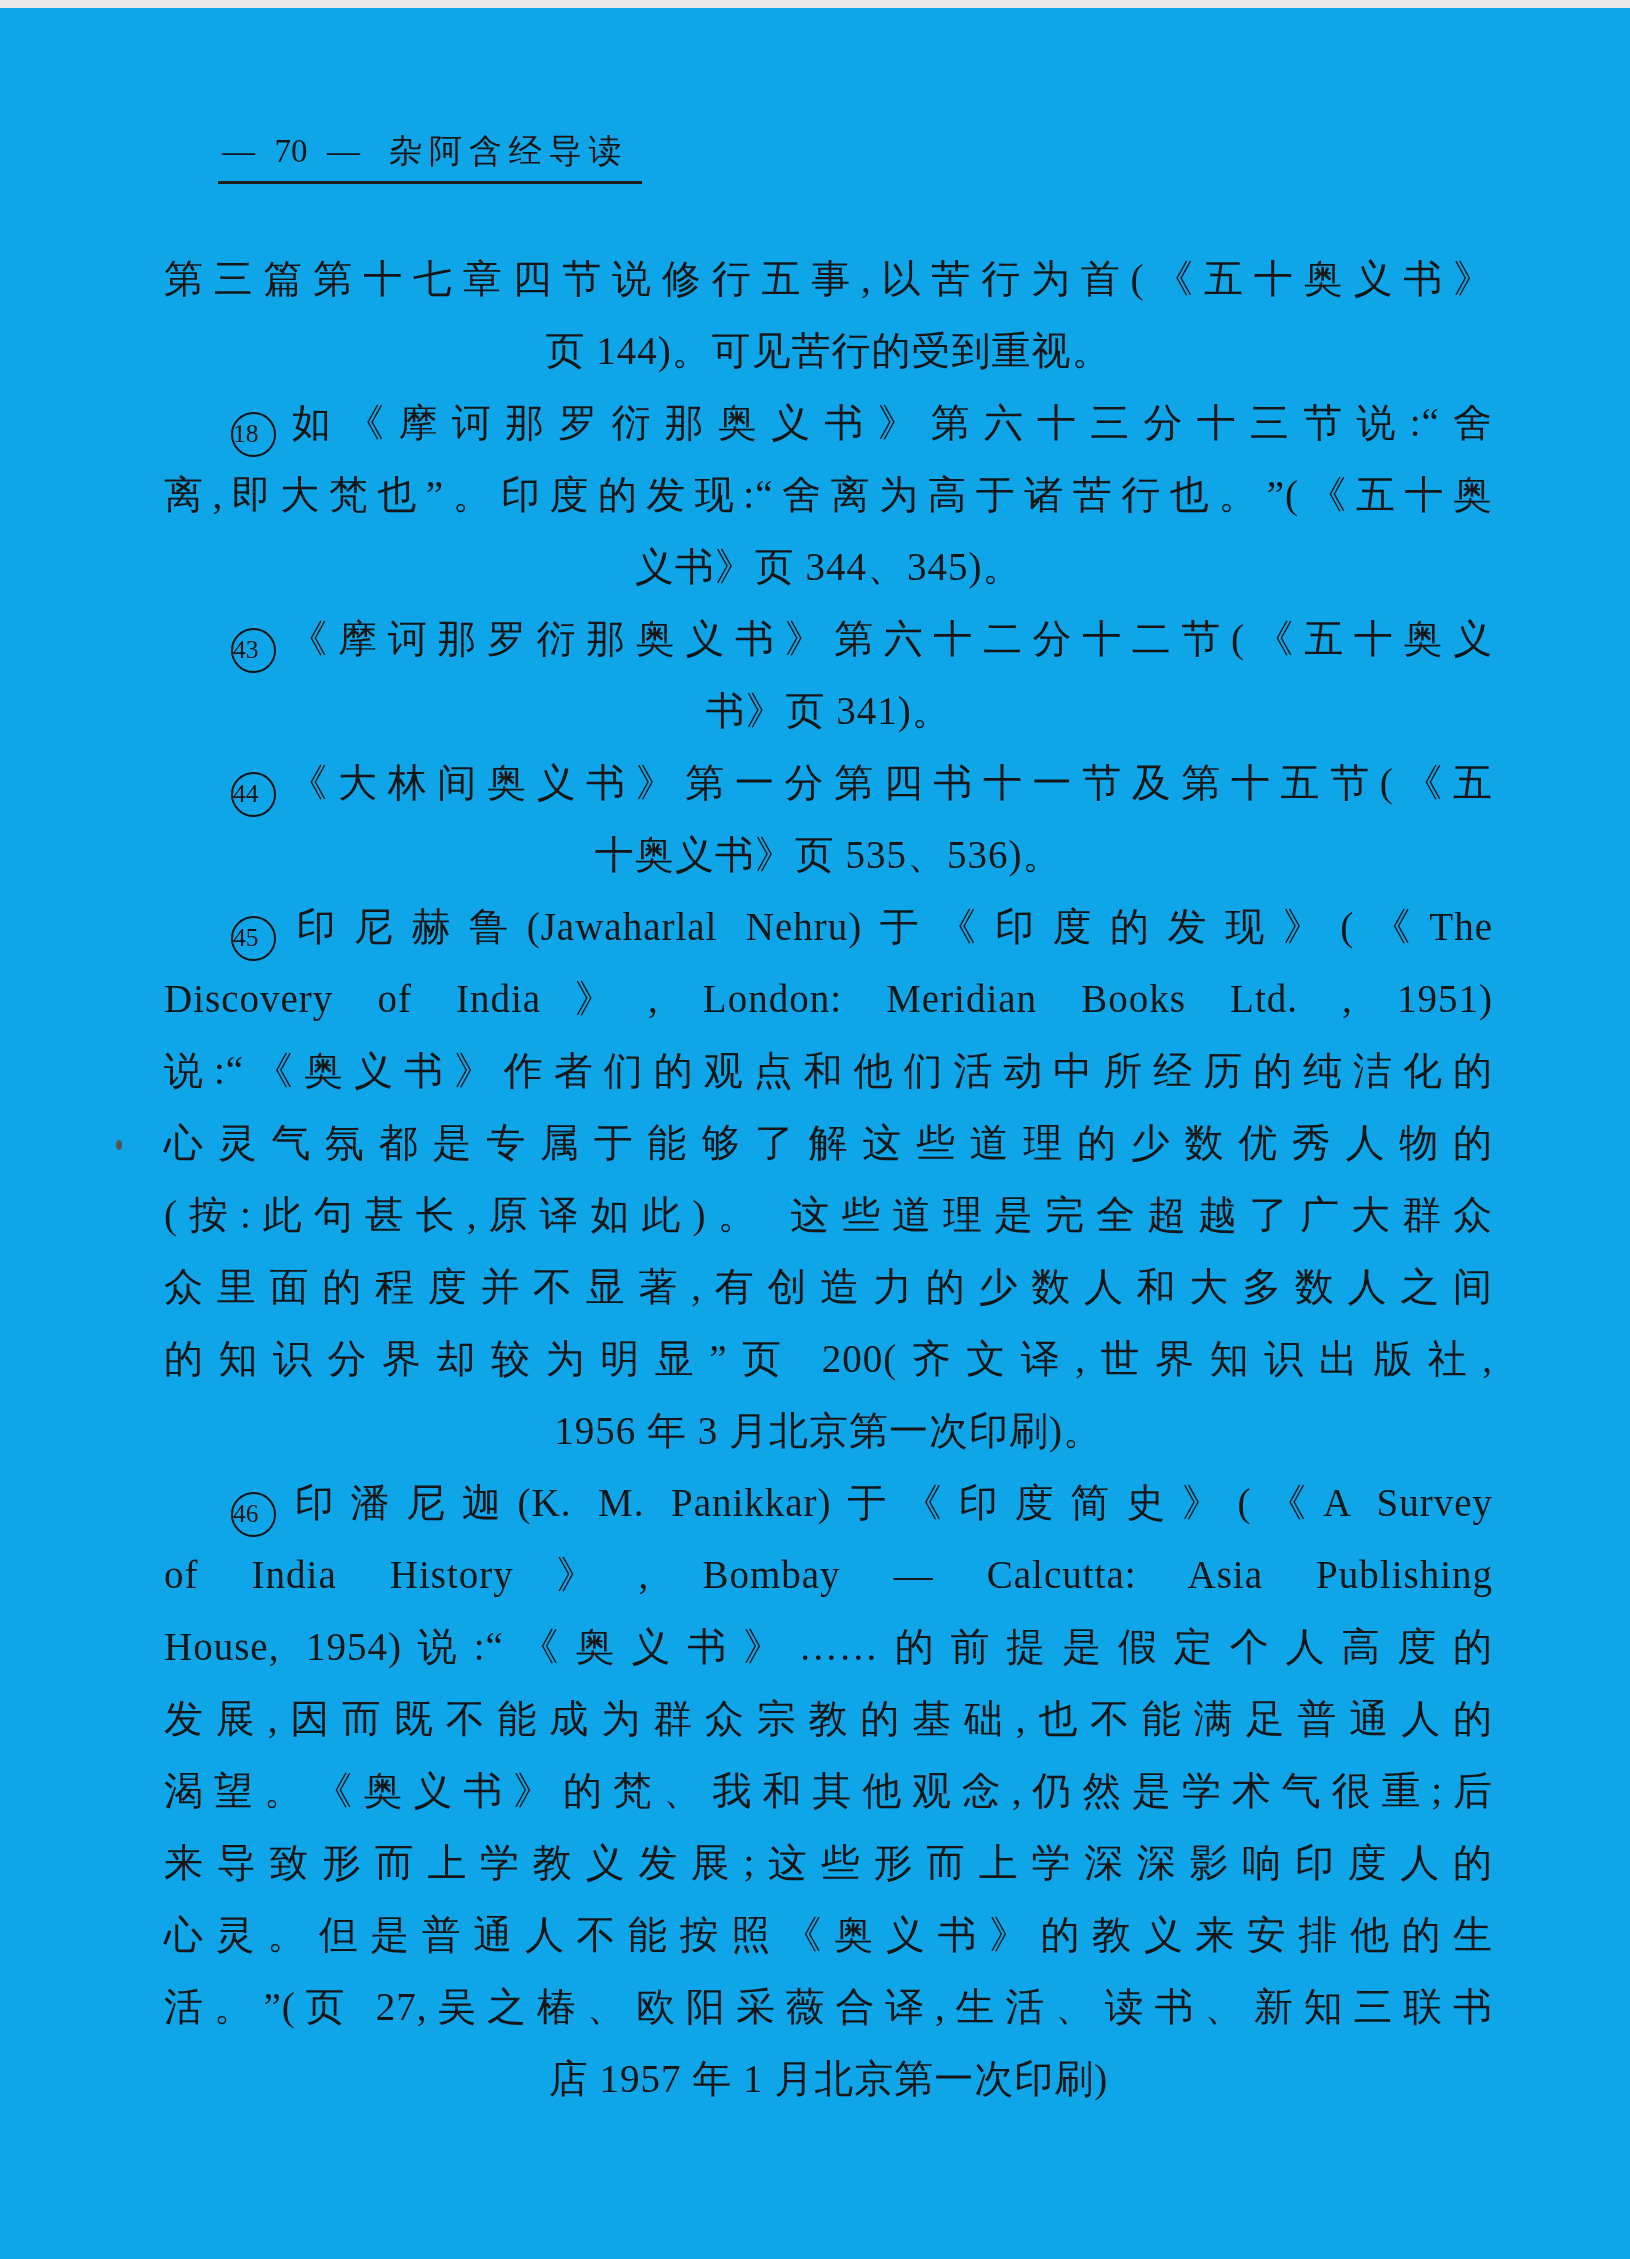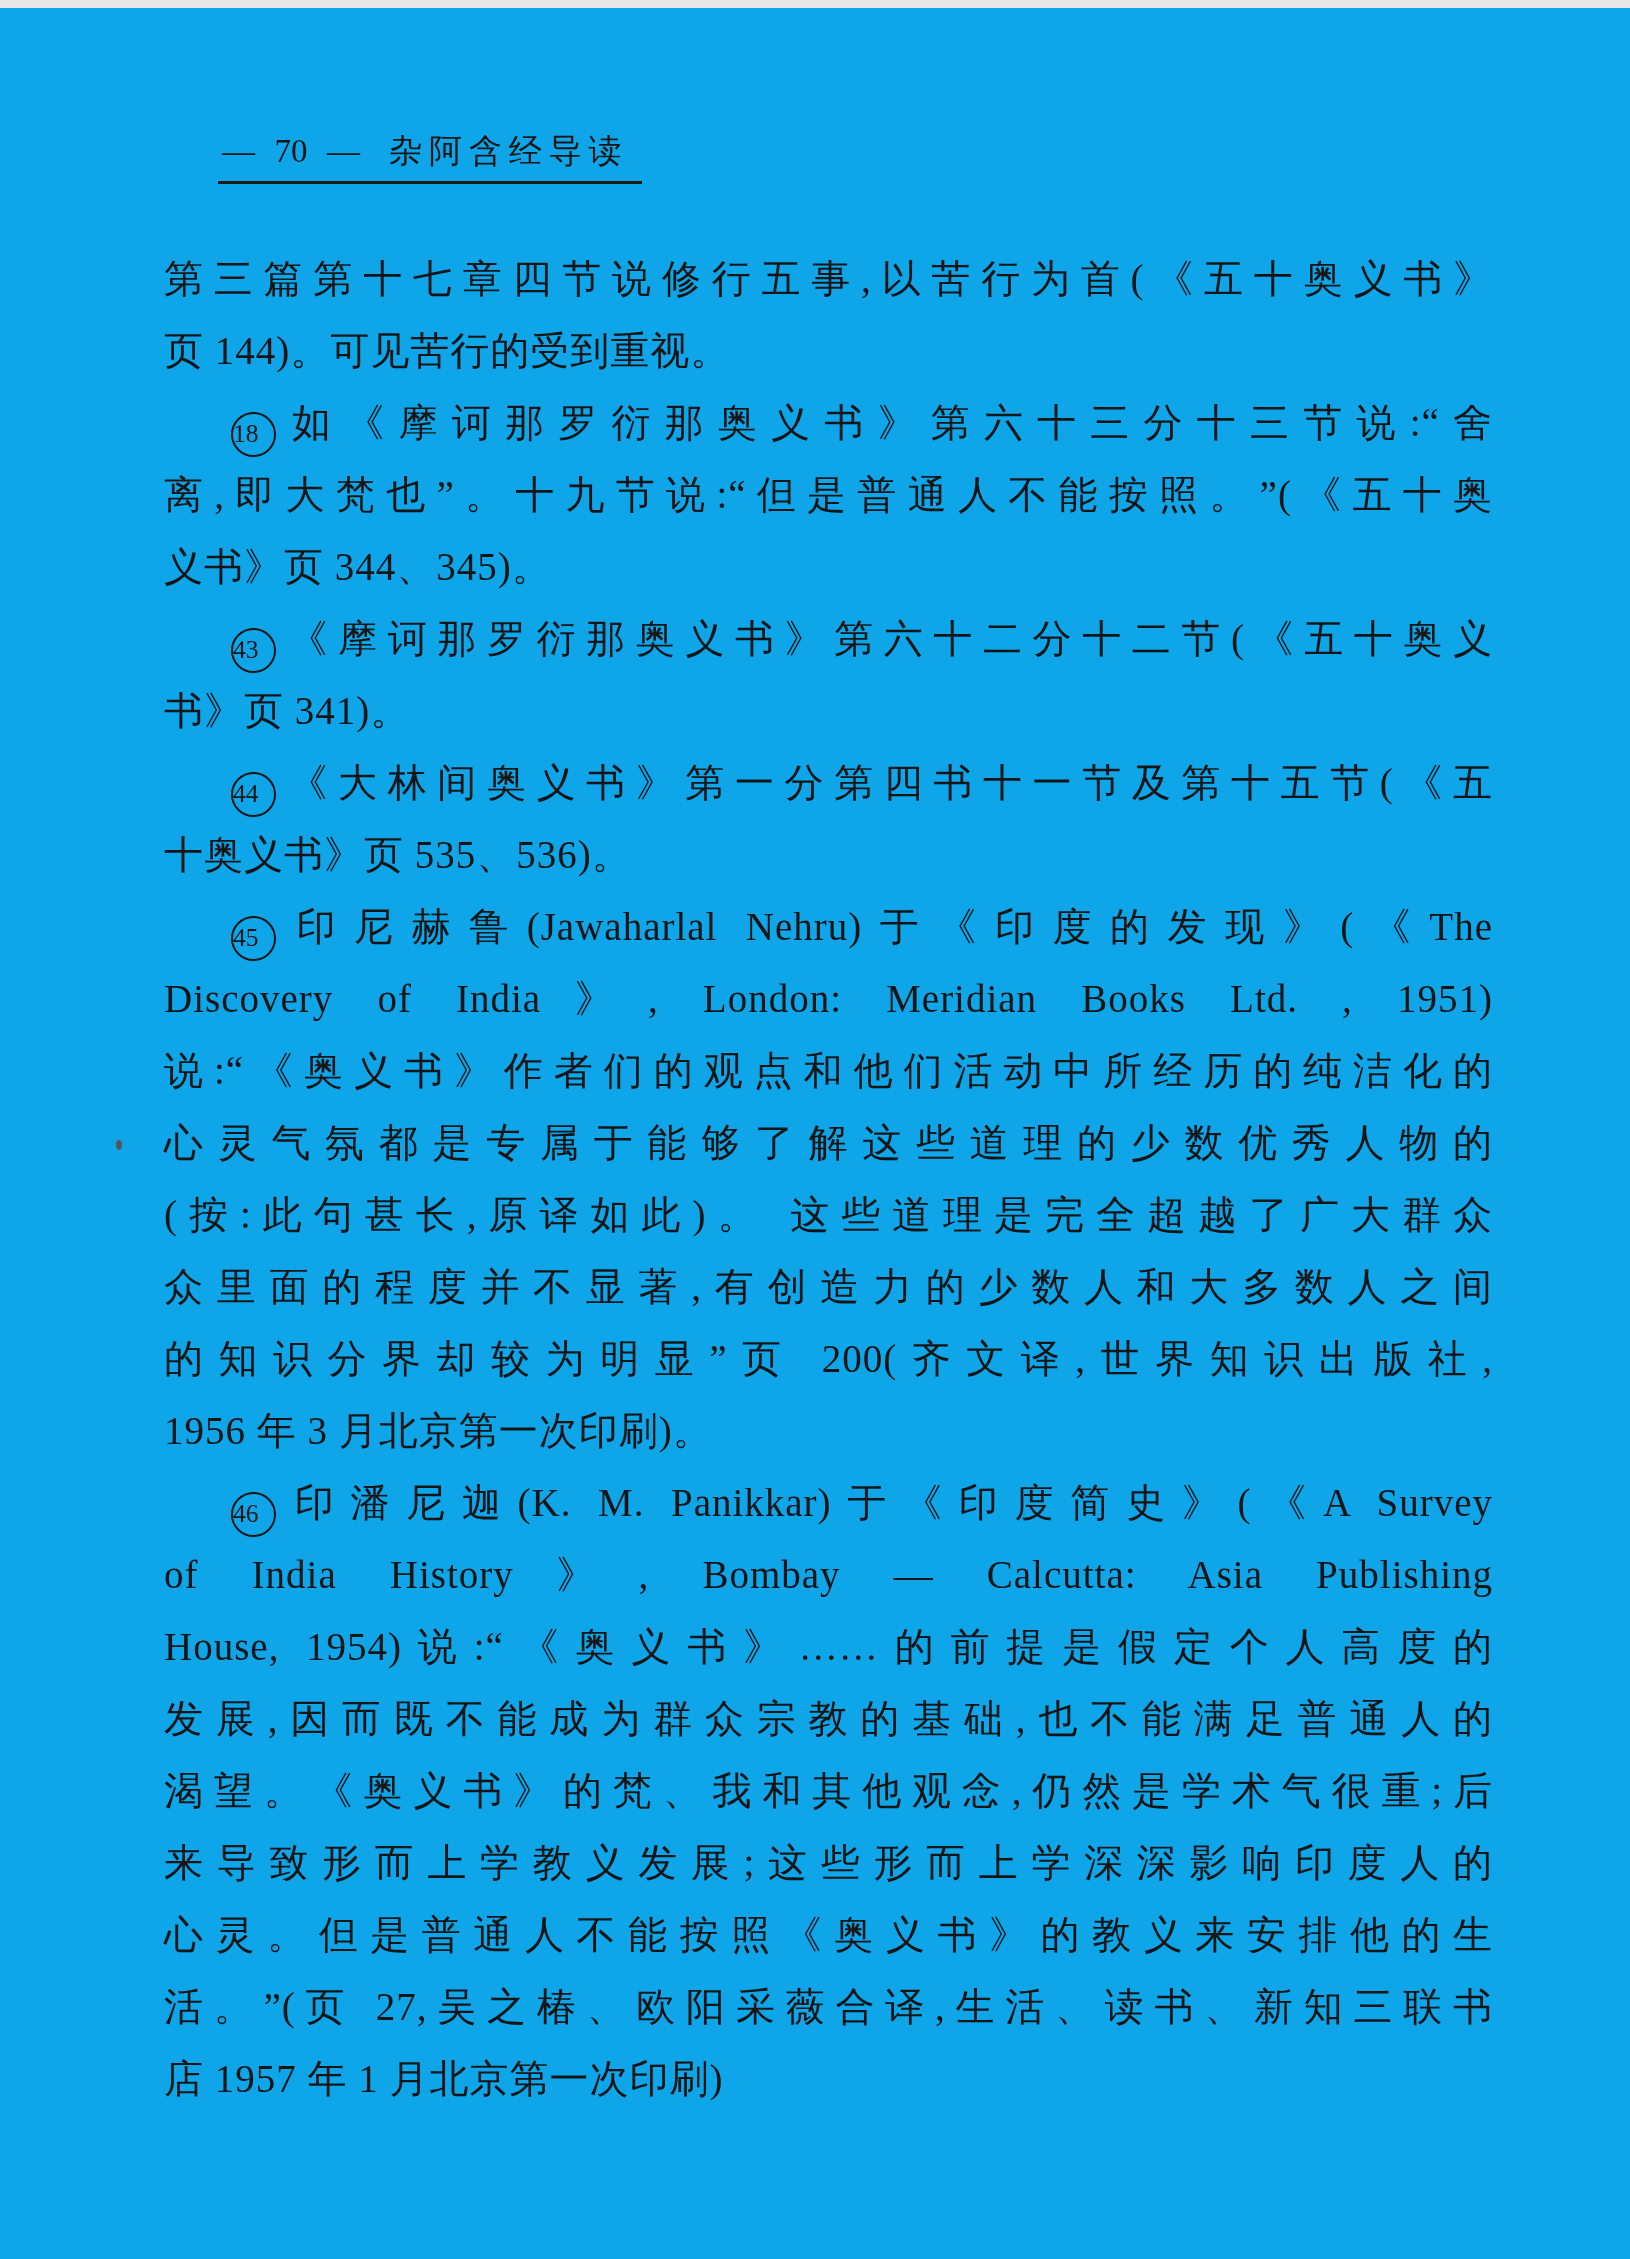--- a/index.html
+++ b/index.html
@@ -30,21 +30,21 @@
     left: 164px;
     top: 235px;
     width: 1329px;
   }
   .line {
     height: 72px;
     line-height: 72px;
     font-size: 39px;
     letter-spacing: 1px;
     white-space: nowrap;
-    text-align: left;
+    text-align: center;
   }
   .line.fill {
     white-space: normal;
     text-align: justify;
     text-align-last: justify;
   }
   .line.indent { padding-left: 67px; }
   .line.indent.fill { padding-left: 67px; }
   .circled {
     display: inline-block;
@@ -74,21 +74,21 @@
 <body>
 
 <div class="page">
   <div class="running-header">
     <span>—</span><span class="pagenum">70</span><span>—</span><span class="book-title">杂阿含经导读</span>
   </div>
   <div class="page-body">
       <div class="line fill">第三篇第十七章四节说修行五事,以苦行为首(《五十奥义书》</div>
       <div class="line">页 144)。可见苦行的受到重视。</div>
       <div class="line fill indent"><span class="circled">18</span>如《摩诃那罗衍那奥义书》第六十三分十三节说:“舍</div>
-      <div class="line fill">离,即大梵也”。十九节说:“但是普通人不能按照。”(《五十奥</div>
+      <div class="line fill">离,即大梵也”。印度的发现:“舍离为高于诸苦行也。”(《五十奥</div>
       <div class="line">义书》页 344、345)。</div>
       <div class="line fill indent"><span class="circled">43</span>《摩诃那罗衍那奥义书》第六十二分十二节(《五十奥义</div>
       <div class="line">书》页 341)。</div>
       <div class="line fill indent"><span class="circled">44</span>《大林间奥义书》第一分第四书十一节及第十五节(《五</div>
       <div class="line">十奥义书》页 535、536)。</div>
       <div class="line fill indent"><span class="circled">45</span>印尼赫鲁(Jawaharlal Nehru)于《印度的发现》(《The</div>
       <div class="line fill">Discovery of India》, London: Meridian Books Ltd. , 1951)</div>
       <div class="line fill">说:“《奥义书》作者们的观点和他们活动中所经历的纯洁化的</div>
       <div class="line fill">心灵气氛都是专属于能够了解这些道理的少数优秀人物的</div>
       <div class="line fill">(按:此句甚长,原译如此)。 这些道理是完全超越了广大群众</div>

